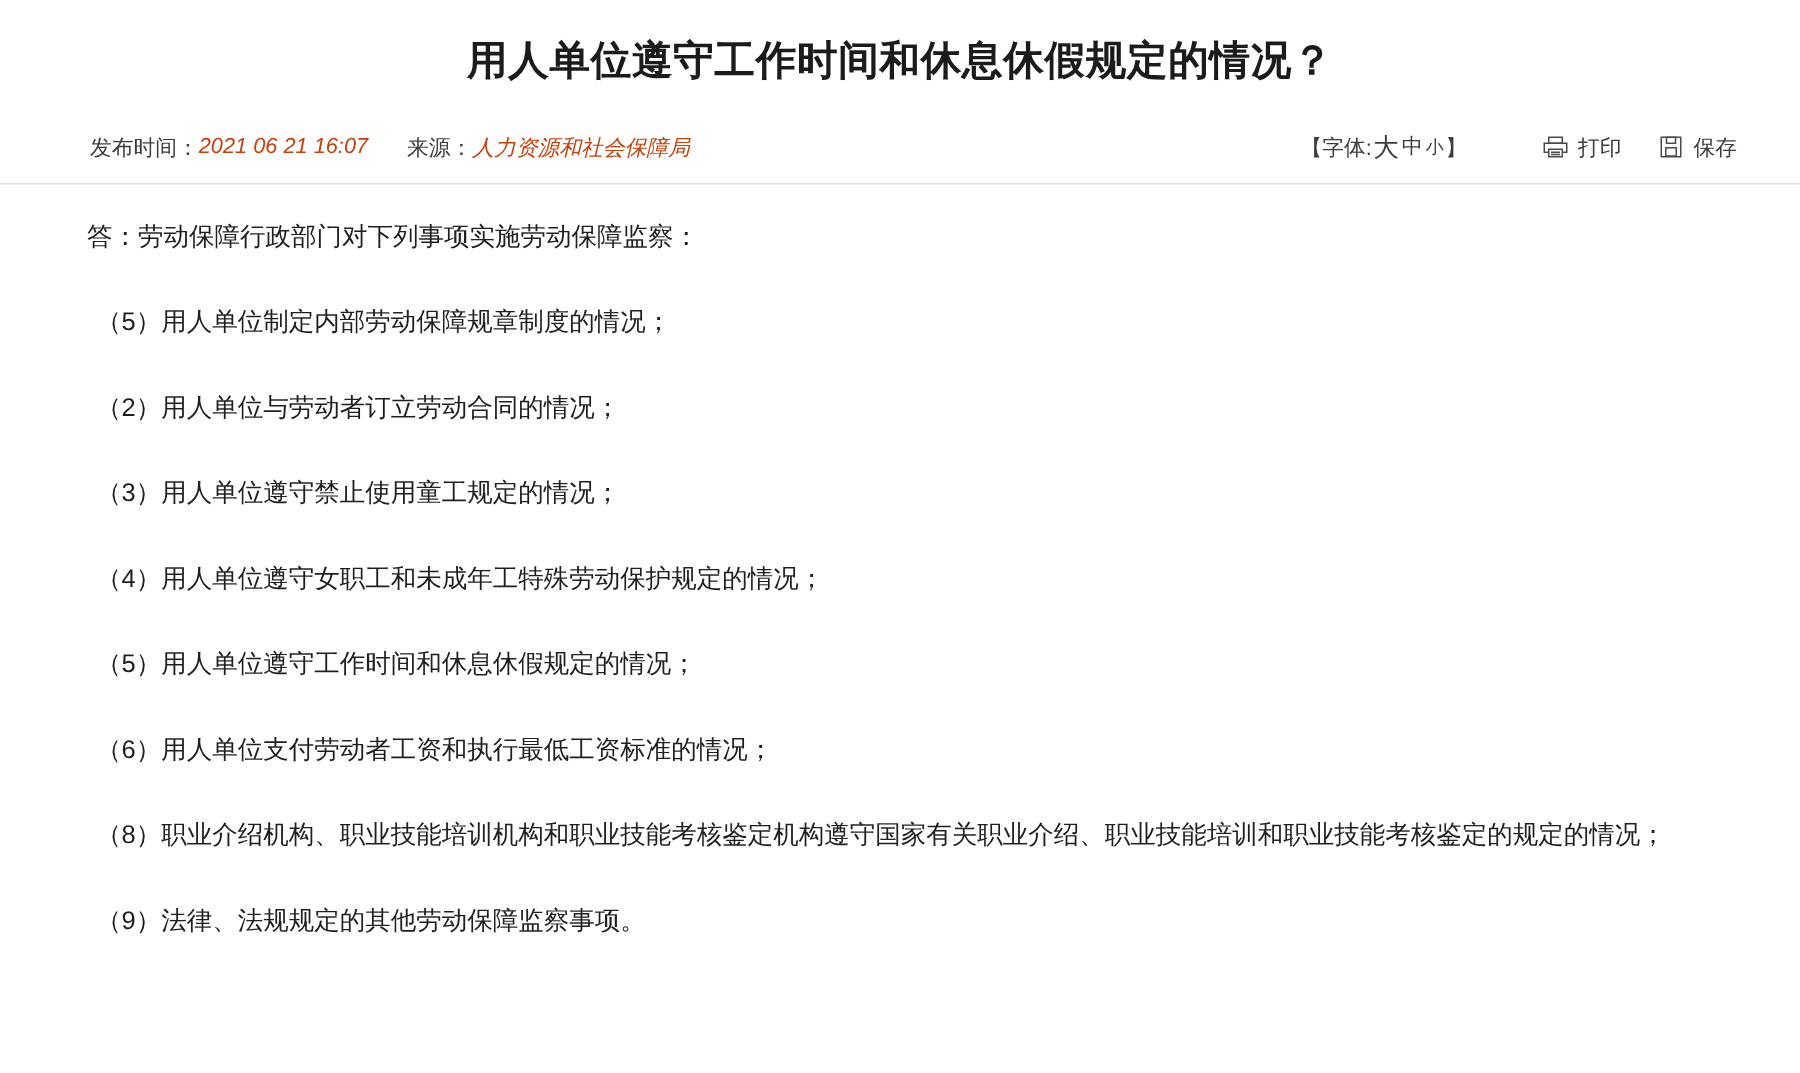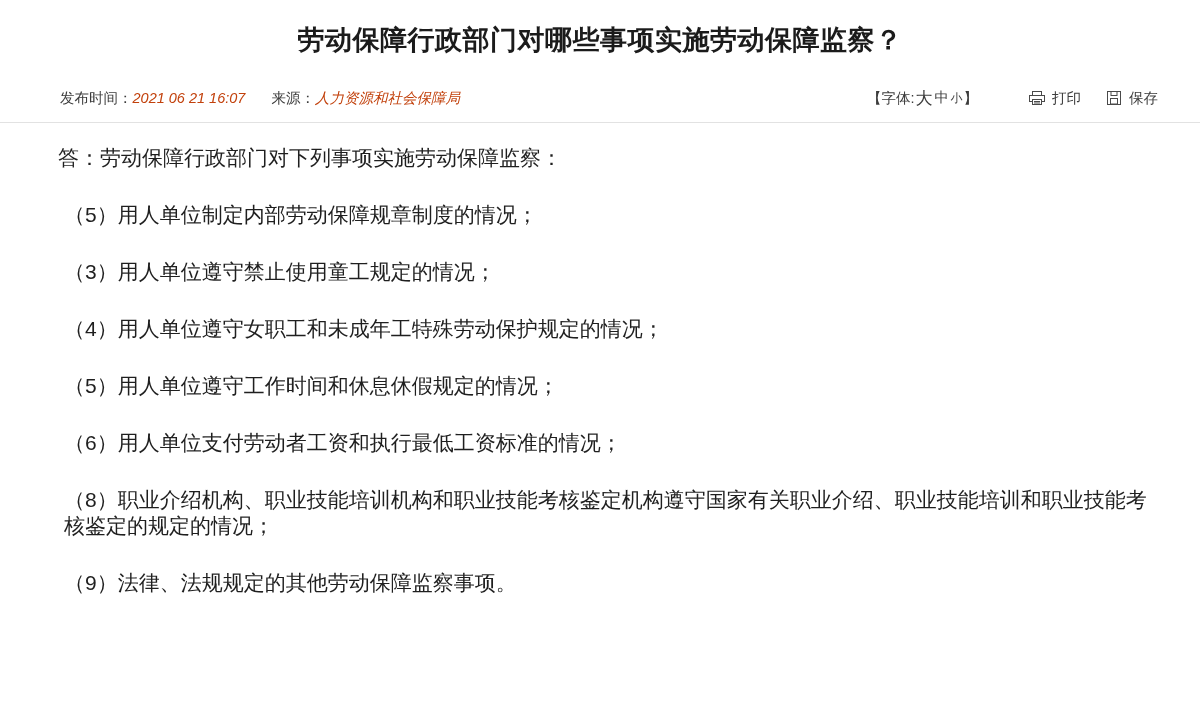--- a/index.html
+++ b/index.html
@@ -89,21 +89,21 @@
     margin: 6px 0 0 0;
     height: 1px;
     background: #e2e2e2;
     width: 1200px;
   }
   .body-wrap {
     padding: 22px 48px 0 48px;
   }
   .para {
     margin: 0 0 31px 0;
-    font-size: 21px;
+    font-size: 17px;
     line-height: 26px;
     color: #1f1f1f;
     text-indent: 0;
     padding-left: 16px;
   }
   .para.intro {
     padding-left: 10px;
   }
   .para.wrapped {
     padding-left: 16px;
@@ -111,21 +111,21 @@
   }
   .last-para {
     margin-bottom: 1px;
   }
 </style>
 </head>
 <body>
 
 <div class="page">
 
-  <h1 class="article-title">劳动保障行政部门对哪些事项实施劳动保障监察？</h1>
+  <h1 class="article-title">用人单位遵守工作时间和休息休假规定的情况？</h1>
 
   <div class="meta-bar">
     <div class="meta-left">
       <span class="label">发布时间：</span>
       <span class="value">2021 06 21 16:07</span>
       <span class="meta-gap"></span>
       <span class="label">来源：</span>
       <span class="value">人力资源和社会保障局</span>
     </div>
 
@@ -163,20 +163,21 @@
         <span>保存</span>
       </div>
     </div>
   </div>
 
   <div class="divider"></div>
 
   <div class="body-wrap">
     <p class="para intro">答：劳动保障行政部门对下列事项实施劳动保障监察：</p>
     <p class="para">（5）用人单位制定内部劳动保障规章制度的情况；</p>
+    <p class="para">（2）用人单位与劳动者订立劳动合同的情况；</p>
     <p class="para">（3）用人单位遵守禁止使用童工规定的情况；</p>
     <p class="para">（4）用人单位遵守女职工和未成年工特殊劳动保护规定的情况；</p>
     <p class="para">（5）用人单位遵守工作时间和休息休假规定的情况；</p>
     <p class="para">（6）用人单位支付劳动者工资和执行最低工资标准的情况；</p>
     <p class="para wrapped">（8）职业介绍机构、职业技能培训机构和职业技能考核鉴定机构遵守国家有关职业介绍、职业技能培训和职业技能考核鉴定的规定的情况；</p>
     <p class="para last-para">（9）法律、法规规定的其他劳动保障监察事项。</p>
   </div>
 
 </div>
 

